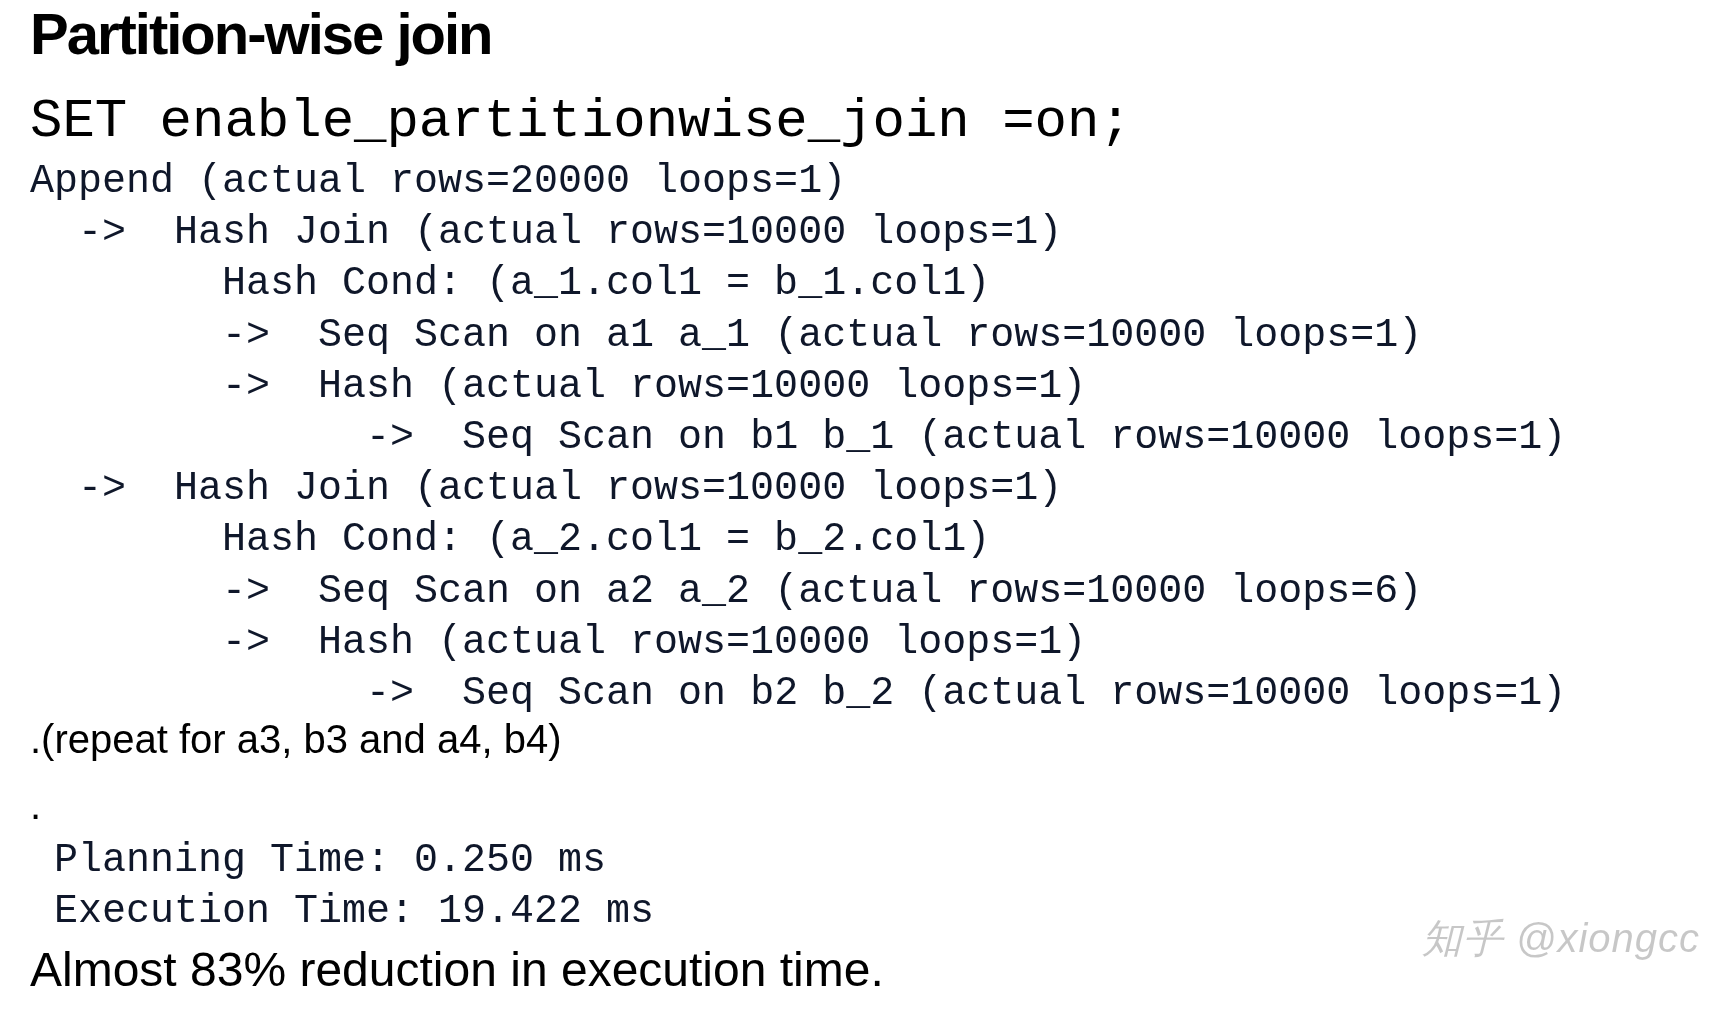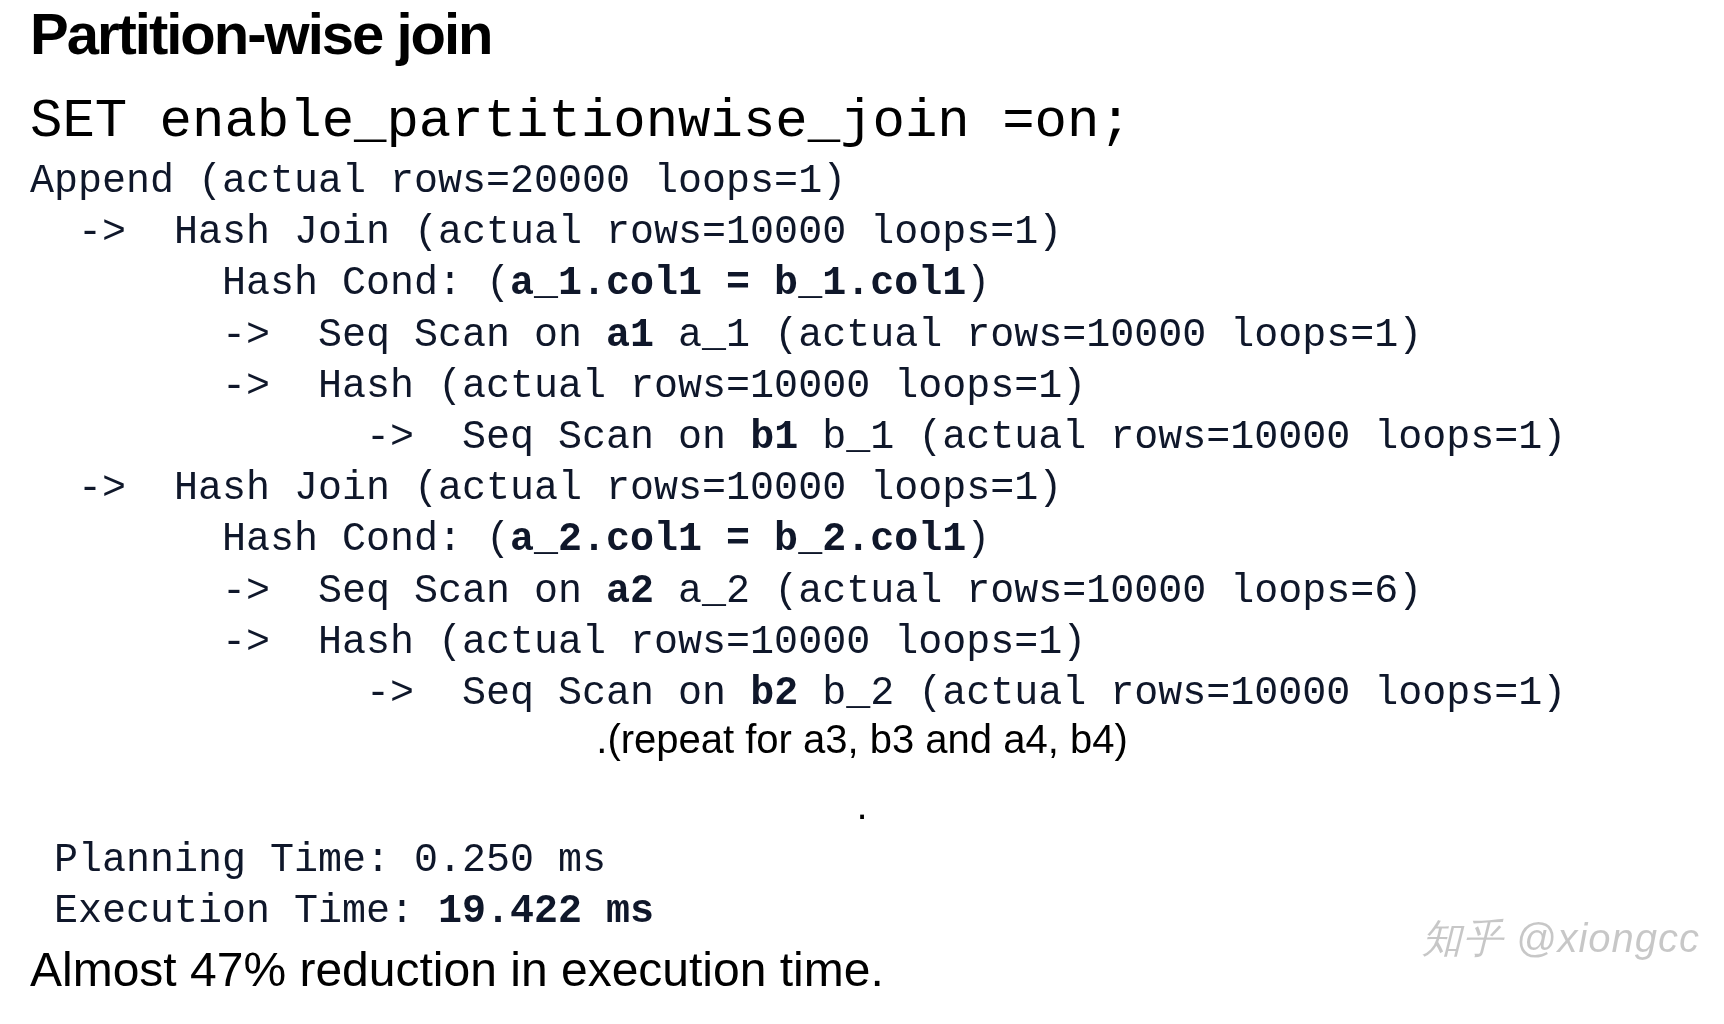--- a/index.html
+++ b/index.html
@@ -27,27 +27,26 @@
     white-space: pre;
     color: #0f172a;
   }
   .mono-lg {
     font-family: "Courier New", Courier, monospace;
     font-size: 54px;
     line-height: 1.28;
     white-space: pre;
     color: #000;
   }
-  .b { font-weight: bold; }
+  .b { font-weight: normal; }
   .sans {
     font-family: Arial, Helvetica, sans-serif;
     font-size: 40px;
     color: #000;
     line-height: 1.2;
-    text-align: center;
   }
   .sans-lg {
     font-family: Arial, Helvetica, sans-serif;
     font-size: 48px;
     color: #000;
   }
   .repeat-line { margin-top: -4px; }
   .dot-line { margin-top: 18px; }
   .timing { margin-top: 6px; }
   .conclusion { margin-top: 4px; }
@@ -81,15 +80,15 @@
 <div class="mono"><span>        -&gt;  Seq Scan on </span><span class="b">a2</span><span> a_2 (actual rows=10000 loops=6)</span></div>
 <div class="mono">        -&gt;  Hash (actual rows=10000 loops=1)</div>
 <div class="mono"><span>              -&gt;  Seq Scan on </span><span class="b">b2</span><span> b_2 (actual rows=10000 loops=1)</span></div>
 
 <div class="sans repeat-line">.(repeat for a3, b3 and a4, b4)</div>
 <div class="sans dot-line">.</div>
 
 <div class="mono timing"> Planning Time: 0.250 ms</div>
 <div class="mono"><span> Execution Time: </span><span class="b">19.422 ms</span></div>
 
-<div class="sans-lg conclusion">Almost 47% reduction in execution time.</div>
+<div class="sans-lg conclusion">Almost 83% reduction in execution time.</div>
 
 <div class="watermark">知乎 @xiongcc</div>
 
 </body></html>

